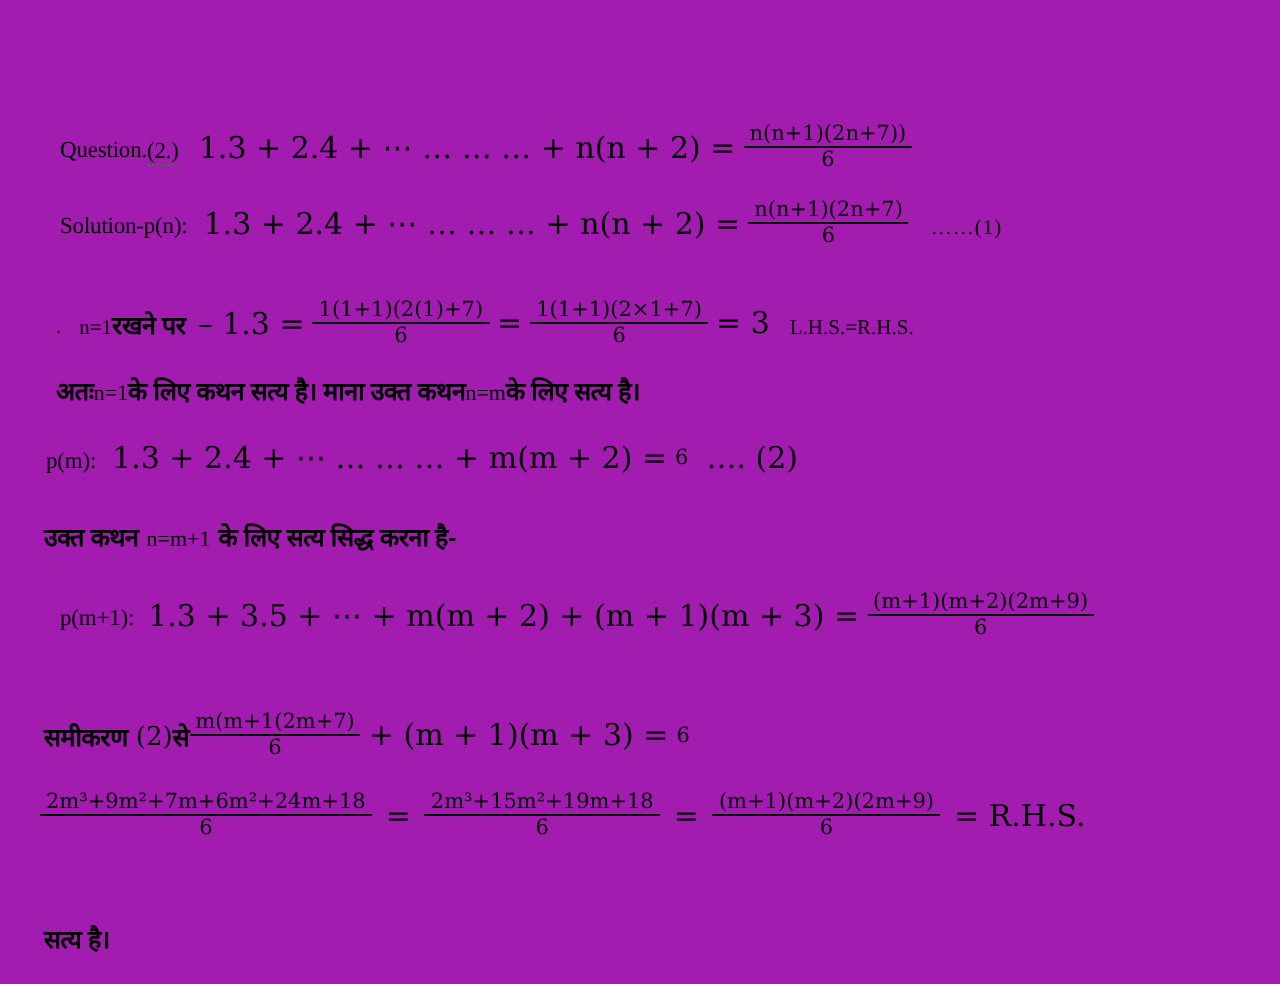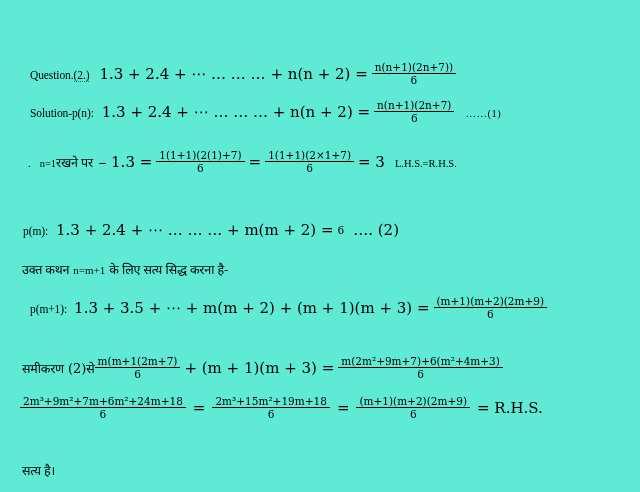--- a/index.html
+++ b/index.html
@@ -12,21 +12,21 @@
     height: 492px;
     overflow: hidden;
     font-family: "Liberation Serif", "DejaVu Serif", serif;
     color: #000000;
     position: relative;
   }
   .page {
     position: relative;
     width: 640px;
     height: 492px;
-    background: #5eead4;
+    background: #a21caf;
   }
   .line {
     position: absolute;
     white-space: nowrap;
     line-height: 1;
   }
   
   .lbl {
     font-family: "Liberation Serif", "DejaVu Serif", serif;
     font-size: 11.5px;
@@ -46,21 +46,21 @@
   .math-sm {
     font-family: "DejaVu Serif", "Liberation Serif", serif;
     font-size: 10.5px;
     font-weight: normal;
   }
 
   
   .hindi {
     font-family: "Liberation Sans", "DejaVu Sans", sans-serif;
     font-size: 12.5px;
-    font-weight: normal;
+    font-weight: bold;
     letter-spacing: -0.2px;
     margin-top: 31px;
   }
   .hindi-lat {
     font-family: "Liberation Serif", "DejaVu Serif", serif;
     font-size: 11px;
     font-weight: normal;
   }
 
   
@@ -124,20 +124,23 @@
     </span>
     <span class="math">=</span>
     <span class="frac math-sm">
       <span class="num">1(1+1)(2×1+7)</span>
       <span class="den">6</span>
     </span>
     <span class="math">= 3</span>
     <span class="lbl-sm" style="margin-left:6px;">L.H.S.=R.H.S.</span>
   </div>
 
+  <div class="line" style="left:28px; top:188px;">
+    <span class="hindi">अतः</span><span class="hindi-lat">n=1</span><span class="hindi">के लिए कथन सत्य है। माना उक्त कथन</span><span class="hindi-lat">n=m</span><span class="hindi">के लिए सत्य है।</span>
+  </div>
 
   <div class="line" style="left:23px; top:222px;">
     <span class="lbl">p(m):</span>
     <span class="math" style="margin-left:4px;">1.3 + 2.4 + ⋯ … … … + m(m + 2) =</span>
     <span class="frac math-sm">
       <span class="den">6</span>
     </span>
     <span class="math" style="margin-left:5px;">…. (2)</span>
   </div>
 
@@ -158,21 +161,20 @@
 
 
   <div class="line" style="left:22px; top:356px;">
     <span class="hindi">समीकरण</span>
     <span class="math" style="font-size:13px;">(2)</span><span class="hindi">से</span><span class="frac math-sm">
       <span class="num">m(m+1(2m+7)</span>
       <span class="den">6</span>
     </span>
     <span class="math">+ (m + 1)(m + 3) =</span>
     <span class="frac math-sm">
-      <span class="num">m(2m²+9m+7)+6(m²+4m+3)</span>
       <span class="den">6</span>
     </span>
   </div>
 
   <div class="line" style="left:20px; top:396px;">
     <span class="frac math-sm">
       <span class="num">2m³+9m²+7m+6m²+24m+18</span>
       <span class="den">6</span>
     </span>
     <span class="math" style="margin:0 3px;">=</span>

